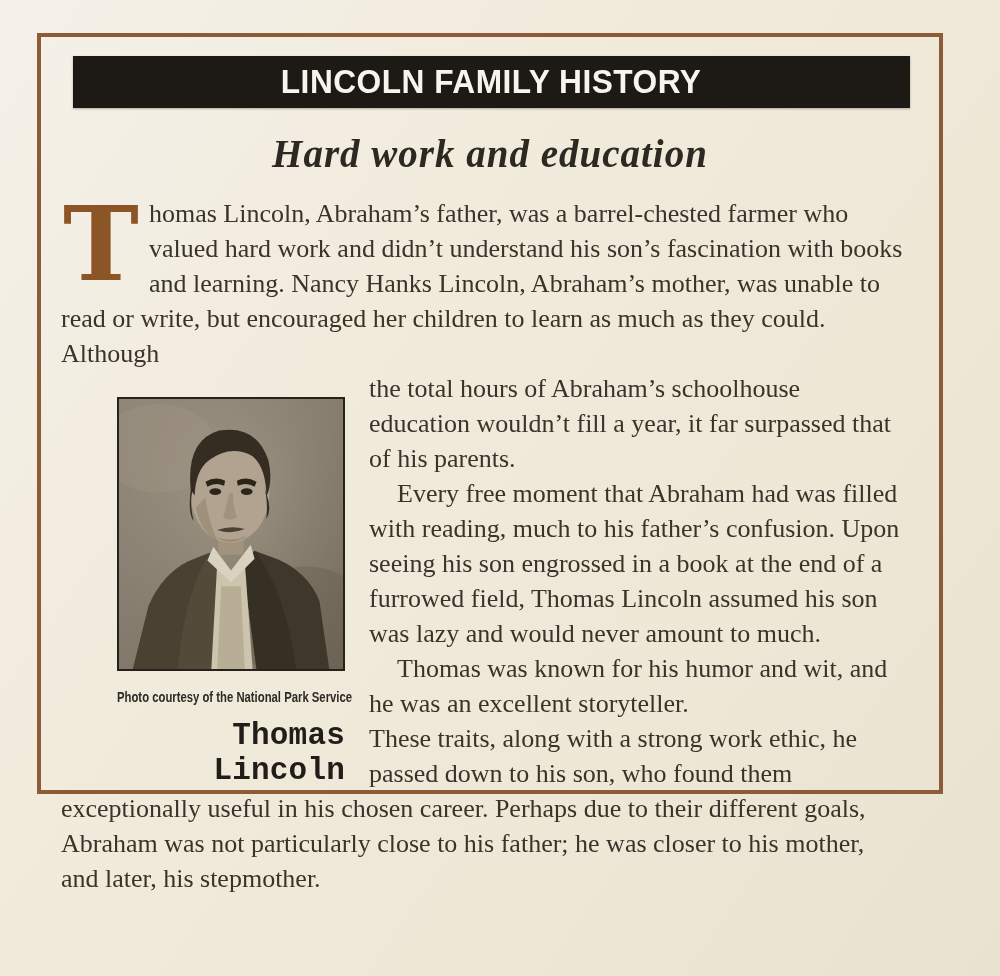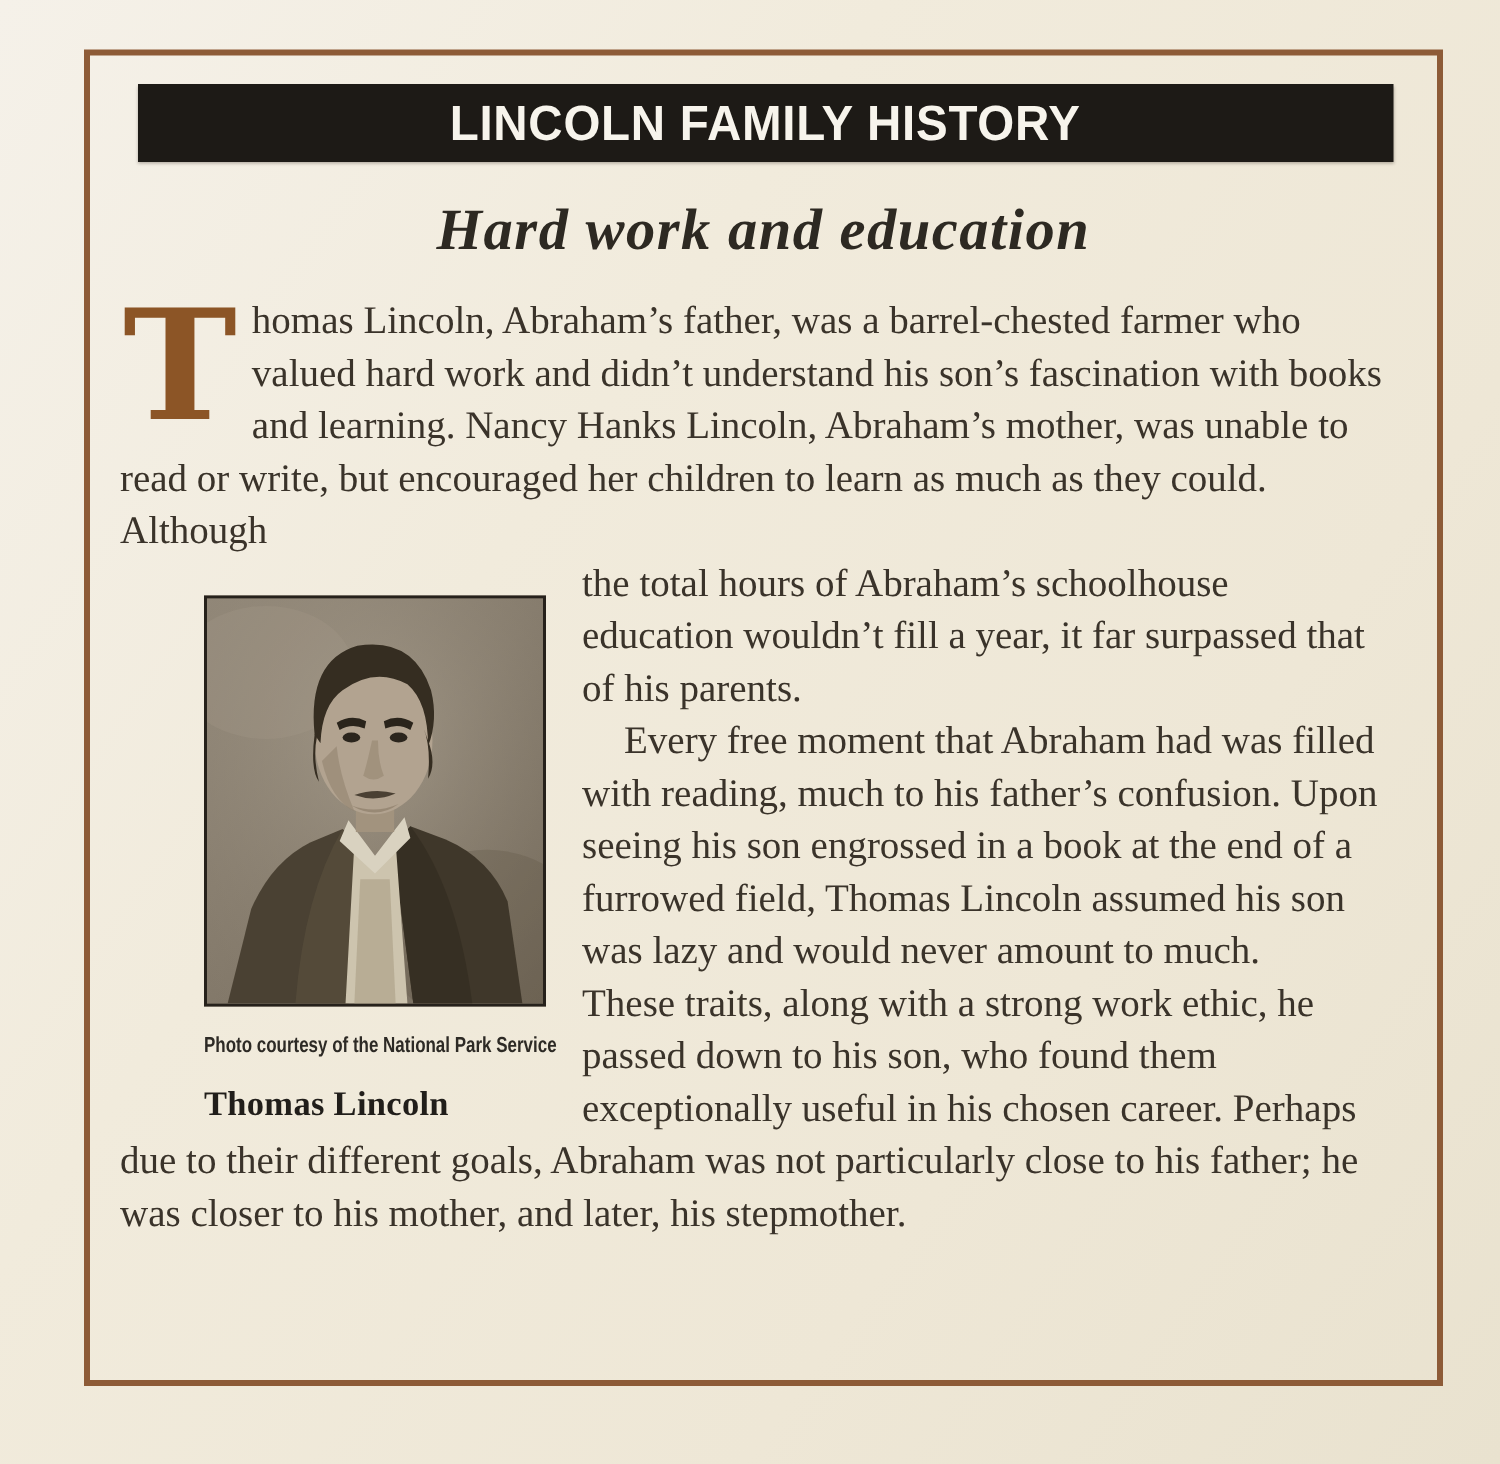--- a/index.html
+++ b/index.html
@@ -7,21 +7,21 @@
     width:1000px;height:976px;
     background:#e9e3d4;
     font-family:"Liberation Serif", serif;
     -webkit-font-smoothing:antialiased;
   }
   .card{
     position:relative;width:1000px;height:976px;overflow:hidden;
     background:linear-gradient(125deg,#f5f1e9 0%,#f1ebdc 35%,#eee7d6 70%,#e9e2cf 100%);
   }
   .frame{
-    position:absolute;left:56px;top:33px;width:906px;height:891px;
+    position:absolute;left:37px;top:33px;width:906px;height:761px;
     border:4px solid #8d5b37;box-sizing:border-box;
   }
   .banner{
     margin:19px 29px 0 32px;height:52px;background:#1d1a16;
     display:flex;align-items:center;justify-content:center;
     box-shadow:0 1px 2px rgba(60,50,40,.35);
   }
   .banner-label{
     color:#f7f4ec;font-family:"Liberation Sans", sans-serif;font-weight:bold;
     font-size:33px;letter-spacing:.5px;transform:scaleX(.96);white-space:nowrap;
@@ -51,22 +51,22 @@
     background:#8a8071;display:block;
   }
   .photo svg{display:block;width:100%;height:100%;}
   .photo-credit{
     margin-top:9px;
     font-family:"Liberation Sans", sans-serif;font-weight:bold;font-size:14.5px;
     color:#2d2a25;transform:scaleX(.78);transform-origin:left center;white-space:nowrap;
   }
   .photo-name{
     margin-top:3px;
-    font-family:Liberation Serif, serif;font-weight:bold;font-size:23px;
-    color:#211e1a;letter-spacing:.2px;
+    font-family:Liberation Mono, monospace;font-weight:bold;font-size:31px;
+    color:#211e1a;letter-spacing:.2px;text-align:right;
   }
 </style>
 </head>
 <body>
 
 <div class="card">
   <div class="frame">
 
     <div class="banner">
       <span class="banner-label">LINCOLN FAMILY HISTORY</span>
@@ -129,17 +129,18 @@
           </svg>
         </div>
         <figcaption>
           <div class="photo-credit">Photo courtesy of the National Park Service</div>
           <div class="photo-name">Thomas Lincoln</div>
         </figcaption>
       </figure>
 
       <p class="p">the total hours of Abraham’s schoolhouse education wouldn’t fill a year, it far surpassed that of his parents.</p>
       <p class="p indent">Every free moment that Abraham had was filled with reading, much to his father’s confusion. Upon seeing his son engrossed in a book at the end of a furrowed field, Thomas Lincoln assumed his son was lazy and would never amount to much.</p>
+      <p class="p indent">Thomas was known for his humor and wit, and he was an excellent storyteller.</p>
       <p class="p">These traits, along with a strong work ethic, he passed down to his son, who found them exceptionally useful in his chosen career. Perhaps due to their different goals, Abraham was not particularly close to his father; he was closer to his mother, and later, his stepmother.</p>
 
     </div>
   </div>
 </div>
 
 </body></html>

